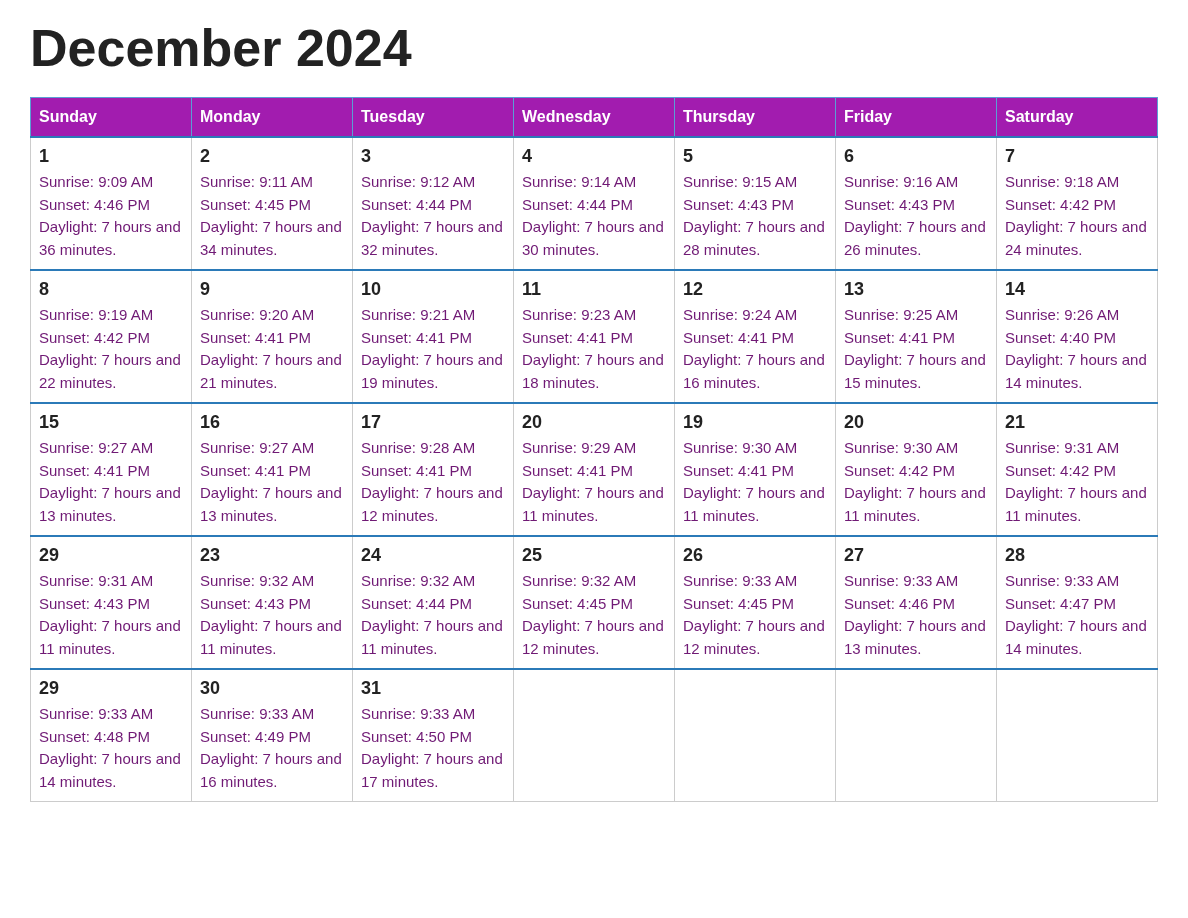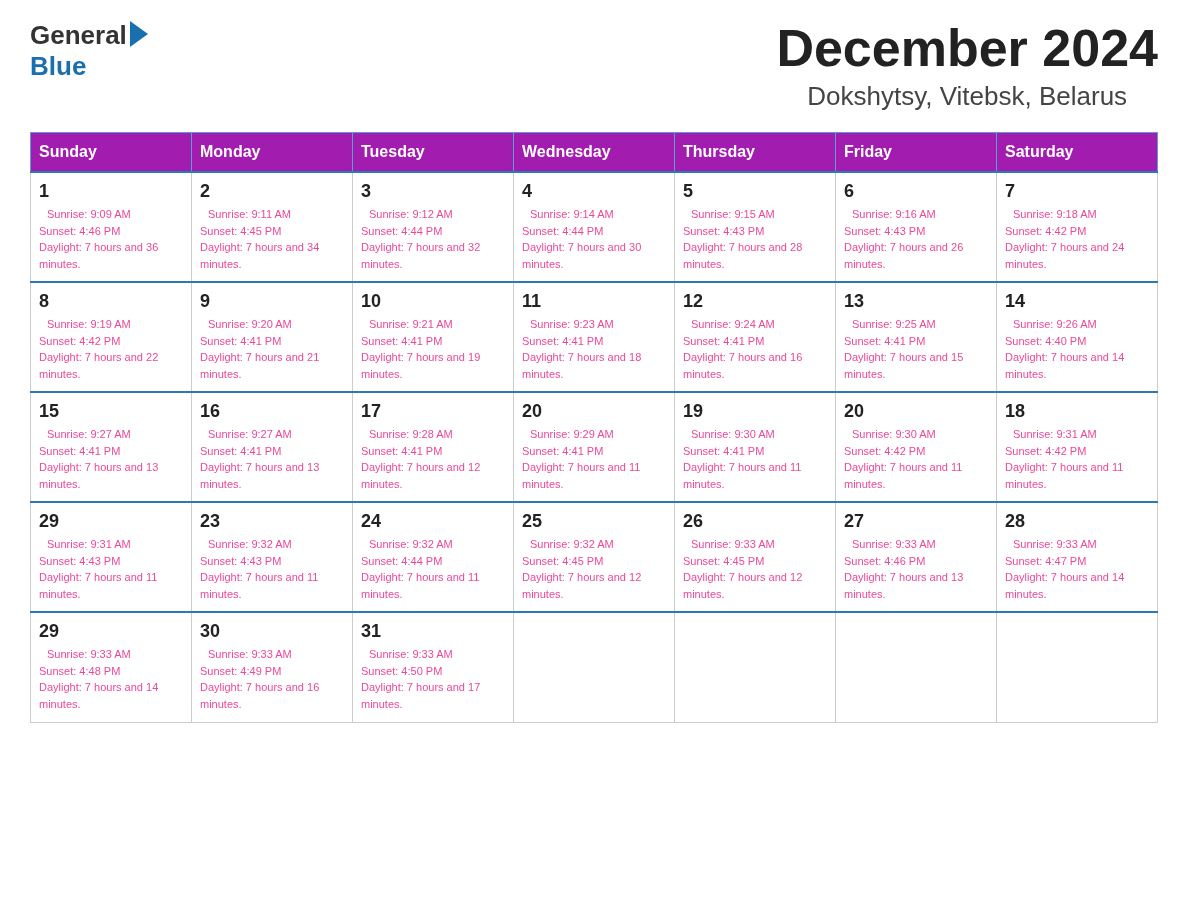--- a/index.html
+++ b/index.html
@@ -64,24 +64,23 @@
       height: 110px;
     }
     .day-number {
       font-size: 18px;
       font-weight: bold;
       color: #222;
       display: block;
       margin-bottom: 4px;
     }
     .day-info {
-      font-size: 11px;
-      color: #ec4899;
+      font-size: 15px;
+      color: #701a75;
       line-height: 1.5;
-      margin-left: 8px;
     }
     .empty-cell {
       background: #fff;
       border-top: 2px solid #2b7ab8;
     }
     .logo-wrapper {
       display: flex;
       flex-direction: column;
       align-items: flex-start;
     }
@@ -97,32 +96,22 @@
       border-bottom: 13px solid transparent;
       border-left: 18px solid #1a6faf;
       margin-left: 3px;
       margin-top: -4px;
     }
   </style>
 </head>
 <body>
 
 <div class="header">
-  <div class="logo-wrapper">
-    <div class="logo-line1">
-      <span class="logo-text-general">General</span>
-      <span class="logo-arrow"></span>
-    </div>
-    <div>
-      <span class="logo-text-blue">Blue</span>
-    </div>
-  </div>
   <div class="title-section">
     <div class="month-title">December 2024</div>
-    <div class="location-title">Dokshytsy, Vitebsk, Belarus</div>
   </div>
 </div>
 
 <table class="calendar">
   <thead>
     <tr>
     <th>Sunday</th>
         <th>Monday</th>
         <th>Tuesday</th>
         <th>Wednesday</th>
@@ -170,21 +159,21 @@
         <td><span class="day-number">16</span>
           <span class="day-info">Sunrise: 9:27 AM<br>Sunset: 4:41 PM<br>Daylight: 7 hours and 13 minutes.</span></td>
         <td><span class="day-number">17</span>
           <span class="day-info">Sunrise: 9:28 AM<br>Sunset: 4:41 PM<br>Daylight: 7 hours and 12 minutes.</span></td>
         <td><span class="day-number">20</span>
           <span class="day-info">Sunrise: 9:29 AM<br>Sunset: 4:41 PM<br>Daylight: 7 hours and 11 minutes.</span></td>
         <td><span class="day-number">19</span>
           <span class="day-info">Sunrise: 9:30 AM<br>Sunset: 4:41 PM<br>Daylight: 7 hours and 11 minutes.</span></td>
         <td><span class="day-number">20</span>
           <span class="day-info">Sunrise: 9:30 AM<br>Sunset: 4:42 PM<br>Daylight: 7 hours and 11 minutes.</span></td>
-        <td><span class="day-number">18</span>
+        <td><span class="day-number">21</span>
           <span class="day-info">Sunrise: 9:31 AM<br>Sunset: 4:42 PM<br>Daylight: 7 hours and 11 minutes.</span></td>
       </tr>
       <tr>
         <td><span class="day-number">29</span>
           <span class="day-info">Sunrise: 9:31 AM<br>Sunset: 4:43 PM<br>Daylight: 7 hours and 11 minutes.</span></td>
         <td><span class="day-number">23</span>
           <span class="day-info">Sunrise: 9:32 AM<br>Sunset: 4:43 PM<br>Daylight: 7 hours and 11 minutes.</span></td>
         <td><span class="day-number">24</span>
           <span class="day-info">Sunrise: 9:32 AM<br>Sunset: 4:44 PM<br>Daylight: 7 hours and 11 minutes.</span></td>
         <td><span class="day-number">25</span>

